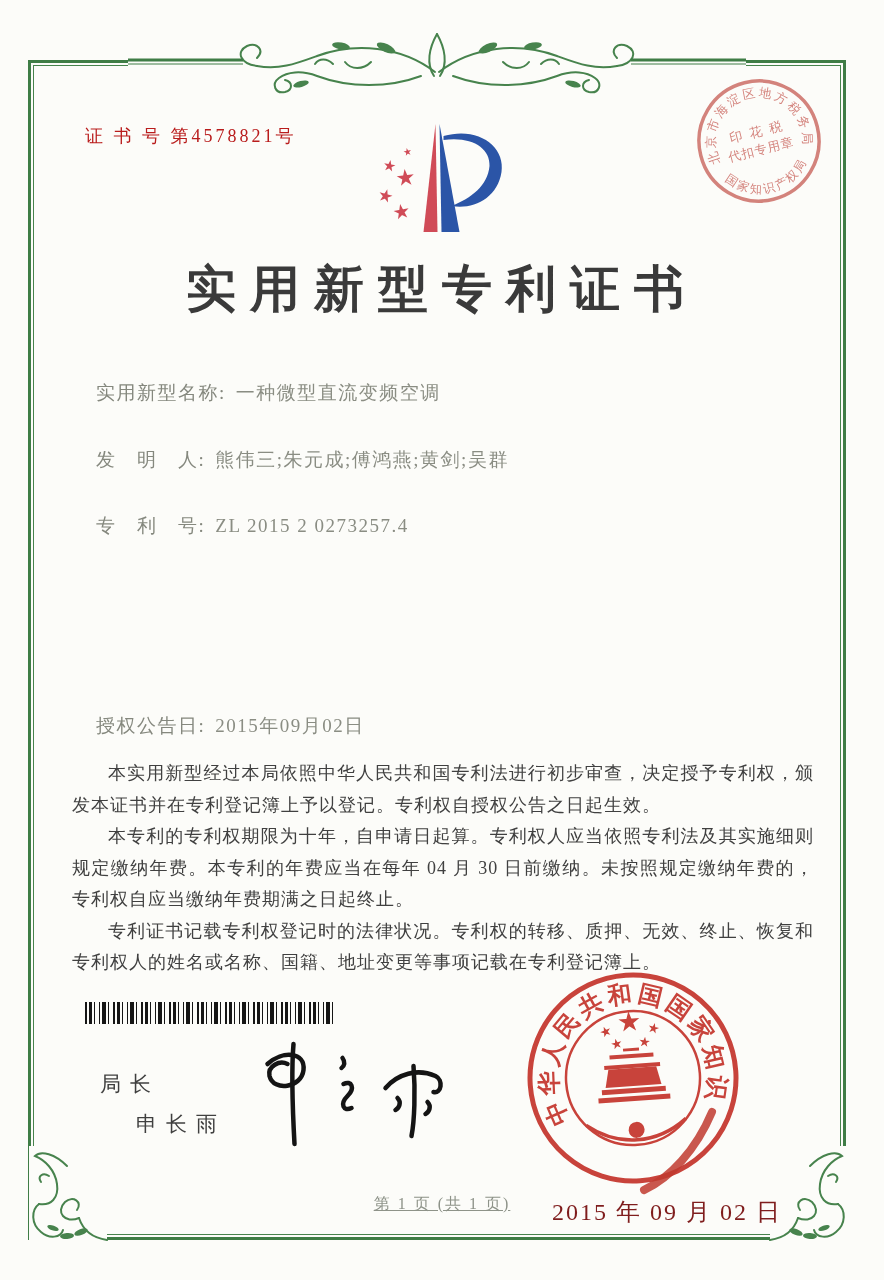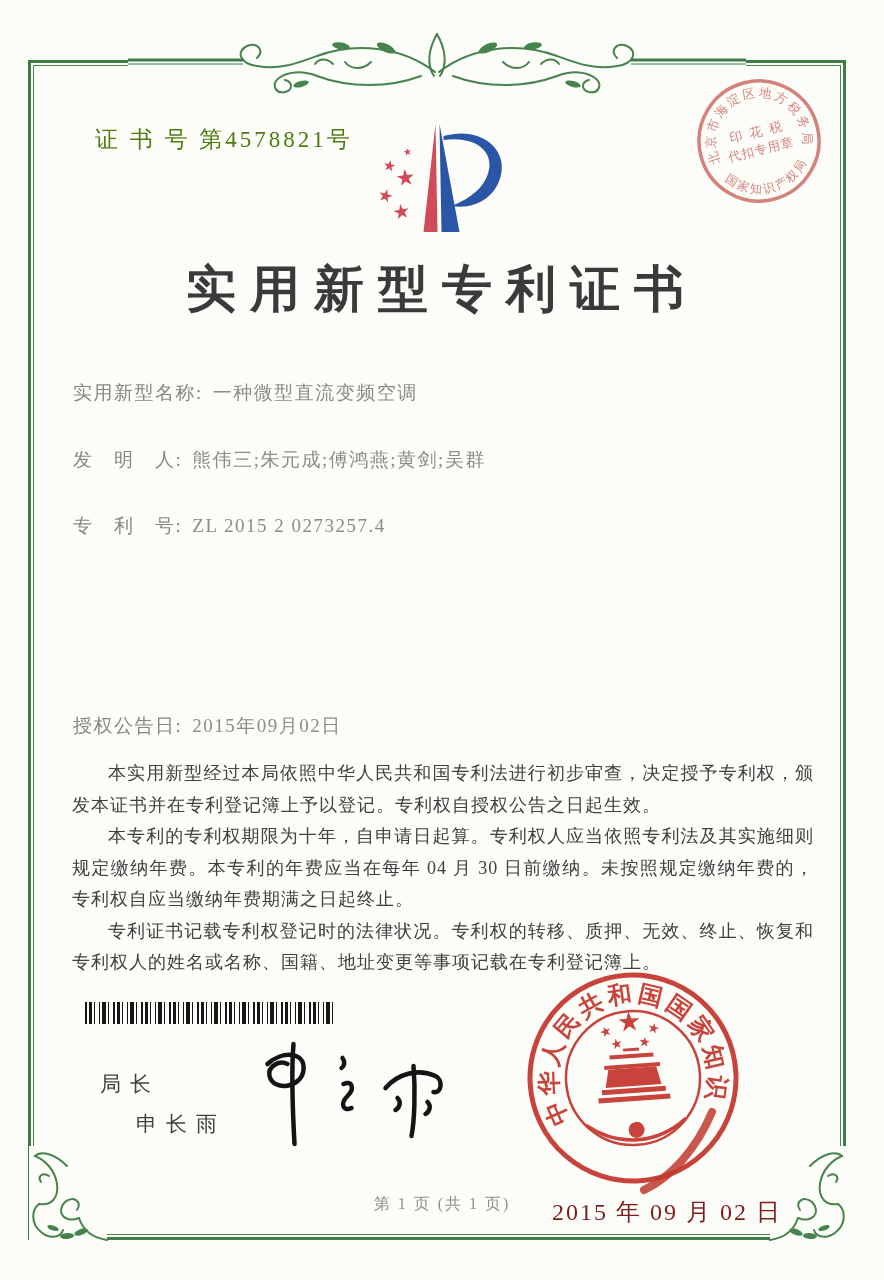--- a/index.html
+++ b/index.html
@@ -10,27 +10,27 @@
   }
   
   .frame{position:absolute;left:28px;top:60px;width:812px;height:1174px;
     border:3px solid #3f7d46;z-index:0;}
   .frame-inner{position:absolute;inset:2px;border:1px solid #47834d;}
   .ornament-top{position:absolute;left:33px;top:18px;width:808px;height:86px;z-index:1;}
   .corner{position:absolute;width:112px;height:100px;z-index:1;}
   .corner-left{left:29px;top:1146px;}
   .corner-right{left:736px;top:1146px;}
   
-  .cert-no{position:absolute;left:95px;top:124px;font-size:23px;letter-spacing:3px;
-    color:#4d7c0f;z-index:2;}
+  .cert-no{position:absolute;left:85px;top:124px;font-size:18px;letter-spacing:3px;
+    color:#b91c1c;z-index:2;}
   .logo{position:absolute;left:375px;top:104px;width:145px;height:140px;z-index:2;}
   .doc-title{position:absolute;left:0;top:256px;width:884px;text-align:center;
     font-size:50px;font-weight:700;letter-spacing:14px;color:#3a3a3a;z-index:2;font-family:Liberation Mono, monospace;}
   
-  .field{position:absolute;left:73px;font-size:19px;letter-spacing:1.5px;
+  .field{position:absolute;left:96px;font-size:19px;letter-spacing:1.5px;
     color:#85887e;white-space:nowrap;z-index:2;}
   .f0{top:380px}.f1{top:447px}.f2{top:513px}.f3{top:581px}.f4{top:647px}.f5{top:713px}
   .field .val{margin-left:10px;color:#8a8d83;}
   
   .body-text{position:absolute;left:72px;top:758px;width:742px;font-size:18px;
     line-height:31.5px;letter-spacing:1px;color:#404040;text-align:justify;z-index:2;}
   .body-text p{margin:0;text-indent:2em;}
   
   .barcode{position:absolute;left:85px;top:1002px;width:252px;height:22px;z-index:2;
     background:repeating-linear-gradient(90deg,
@@ -43,21 +43,21 @@
     letter-spacing:9px;color:#3f3f3f;z-index:2;margin-left:36px;}
   .signature{position:absolute;left:245px;top:1036px;width:215px;height:115px;z-index:2;}
   .seal{position:absolute;left:523px;top:968px;width:220px;height:220px;z-index:3;
     transform:rotate(-4deg);opacity:.95;}
   .seal-date{position:absolute;left:552px;top:1196px;font-size:24px;color:#7f1d1d;
     letter-spacing:2px;z-index:4;white-space:nowrap;}
   .red-mark{position:absolute;left:630px;top:1102px;width:110px;height:95px;z-index:4;}
   .tax-stamp{position:absolute;left:694px;top:76px;width:130px;height:130px;z-index:2;
     transform:rotate(-14deg);opacity:.85;}
   .footer{position:absolute;left:0;top:1194px;width:884px;text-align:center;
-    font-size:16px;letter-spacing:2px;color:#8e9389;z-index:2;}
+    font-size:16px;letter-spacing:2px;color:#8e9389;z-index:2;text-decoration:underline;}
   .orn-stroke{stroke:#47834d;stroke-width:2;fill:none;stroke-linecap:round;}
   .orn-fill{fill:#47834d;stroke:none;}
   .seal-red{fill:#c63a31;}
   .stamp-txt{fill:#cd6e67;font-family:"Liberation Serif","DejaVu Serif",serif;}
 </style>
 </head>
 <body>
 
 <div class="page">
 

